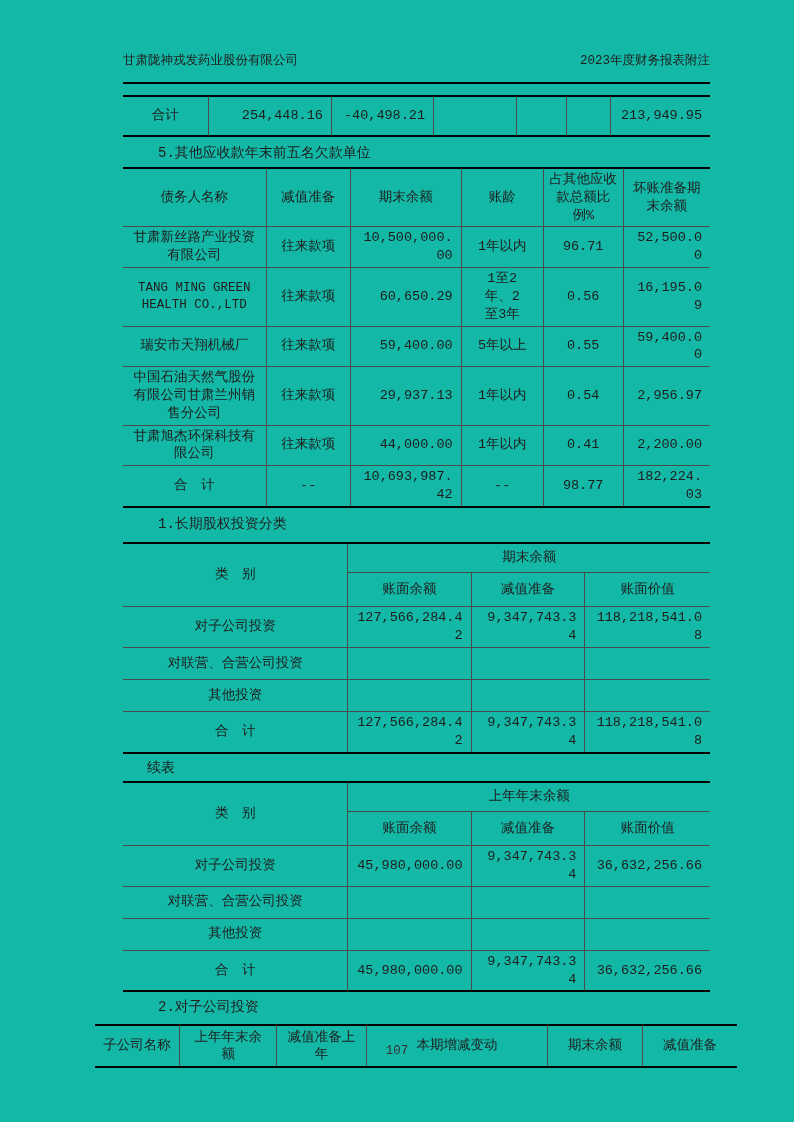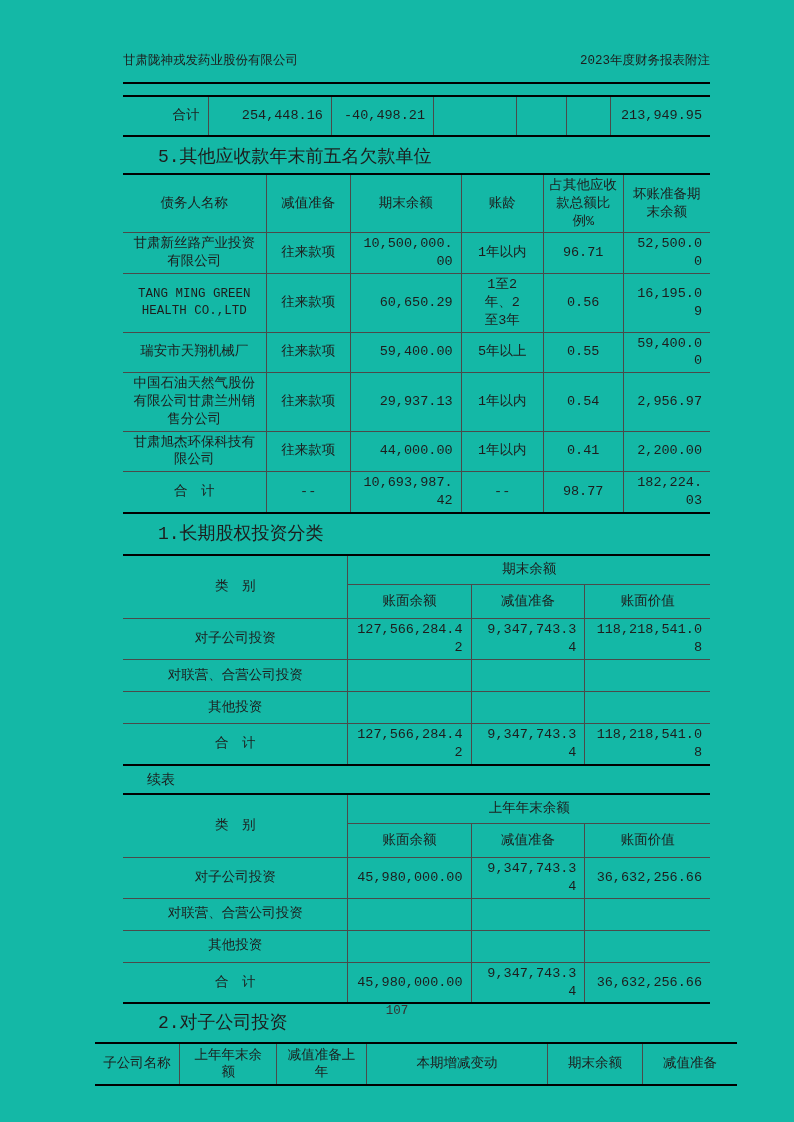--- a/index.html
+++ b/index.html
@@ -39,33 +39,33 @@
     vertical-align:middle;
     line-height:1.32;
     word-break:break-word;
   }
   td.edge-l { border-left:none; }
   tr.first td { border-top:none; }
   .c { text-align:center; }
   .r { text-align:right; }
   .l { text-align:center; }
   
-  .sec-title { font-size:18px; margin:7px 0 5px 35px; }
+  .sec-title { font-size:14px; margin:7px 0 5px 35px; }
   .sec-title.bold { font-weight:bold; margin-left:31px; letter-spacing:0.5px; }
   .cont-label { font-size:14px; margin:5px 0 4px 24px; }
   
-  .carryover tr td { height:40px;text-align:right; }
+  .carryover tr td { height:40px; }
   .debtors tr.hdr td { height:52px; }
   .lt tr.h1 td { height:30px; }
   .lt tr.h2 td { height:34px; }
   .lt tr.body td { height:32px; }
   .subs tr td { height:42px; }
   .subs { margin-left:-28px; width:642px; }
   .pagenum {
-    position:absolute; left:0; top:1004px; width:100%;
+    position:absolute; left:0; top:1044px; width:100%;
     text-align:center; font-size:12.5px; color:#333;
   }
 </style>
 </head>
 <body>
 
 <div class="page">
   <div class="content">
 
     <div class="pagehead">

